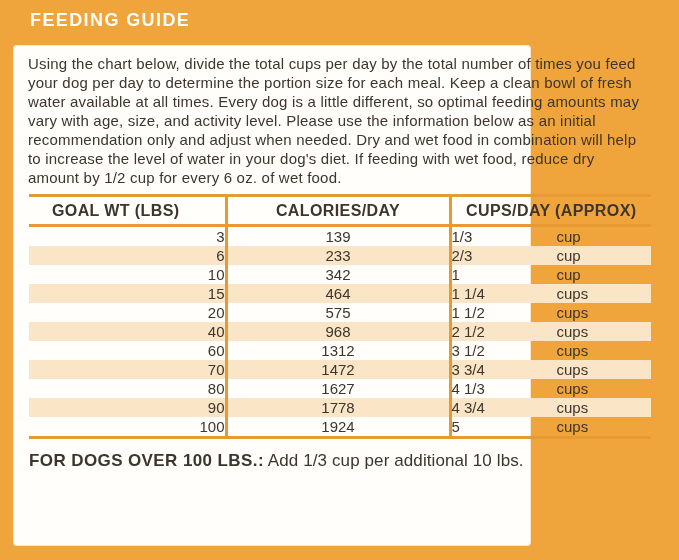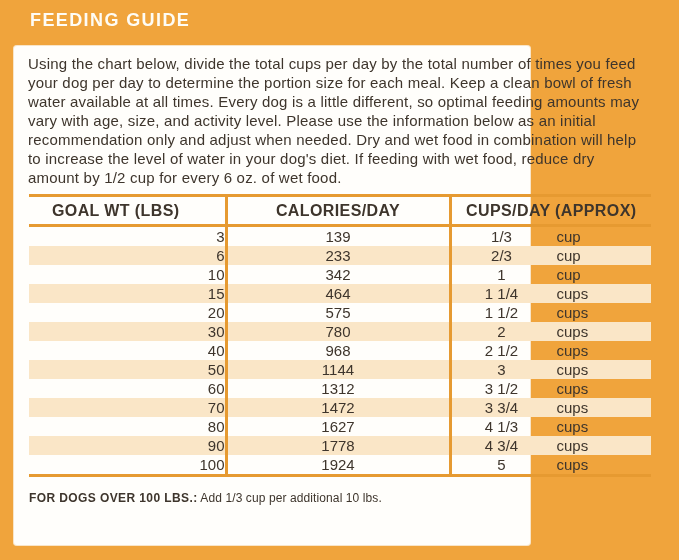--- a/index.html
+++ b/index.html
@@ -40,24 +40,24 @@
   table.feed th.h2{width:224px;}
   table.feed .v{border-left:3px solid var(--line,#E69A31);}
   table.feed td{
     height:19px; font-size:15px; color:var(--ink); vertical-align:middle;
     padding:0; line-height:19px;
   }
   table.feed tbody tr:nth-of-type(even){background:var(--shade,#FAE6C7);}
   table.feed tbody tr:last-child td{border-bottom:3px solid var(--line,#E69A31);}
   td.w{text-align:right; padding-right:100px;}
   td.c{text-align:center; padding-right:95px;}
-  td.cup .qty{display:inline-block; width:100px; text-align:center;}
+  td.cup .qty{display:inline-block; width:100px; text-align:left;}
   td.cup .unit{margin-left:5px;}
   .notes{margin:12px 0 0 1px; width:630px; color:var(--ink);}
-  .note{font-size:12px; line-height:19px; letter-spacing:.1px;}
+  .note{font-size:17px; line-height:19px; letter-spacing:.1px;}
   .note + .note{margin-top:11px;}
   .nlabel{font-weight:bold; letter-spacing:.4px;}
 </style>
 </head>
 <body>
 
 <div class="stage">
   <div class="title">FEEDING GUIDE</div>
 
   <div class="panel">
@@ -97,37 +97,27 @@
             <td class="c v">464</td>
             <td class="cup v"><span class="qty">1 1/4</span><span class="unit">cups</span></td>
           </tr>
 
           <tr>
             <td class="w">20</td>
             <td class="c v">575</td>
             <td class="cup v"><span class="qty">1 1/2</span><span class="unit">cups</span></td>
           </tr>
 
-          <tr>
-            <td class="w">30</td>
-            <td class="c v">780</td>
-            <td class="cup v"><span class="qty">2</span><span class="unit">cups</span></td>
-          </tr>
 
           <tr>
             <td class="w">40</td>
             <td class="c v">968</td>
             <td class="cup v"><span class="qty">2 1/2</span><span class="unit">cups</span></td>
           </tr>
 
-          <tr>
-            <td class="w">50</td>
-            <td class="c v">1144</td>
-            <td class="cup v"><span class="qty">3</span><span class="unit">cups</span></td>
-          </tr>
 
           <tr>
             <td class="w">60</td>
             <td class="c v">1312</td>
             <td class="cup v"><span class="qty">3 1/2</span><span class="unit">cups</span></td>
           </tr>
 
           <tr>
             <td class="w">70</td>
             <td class="c v">1472</td>

